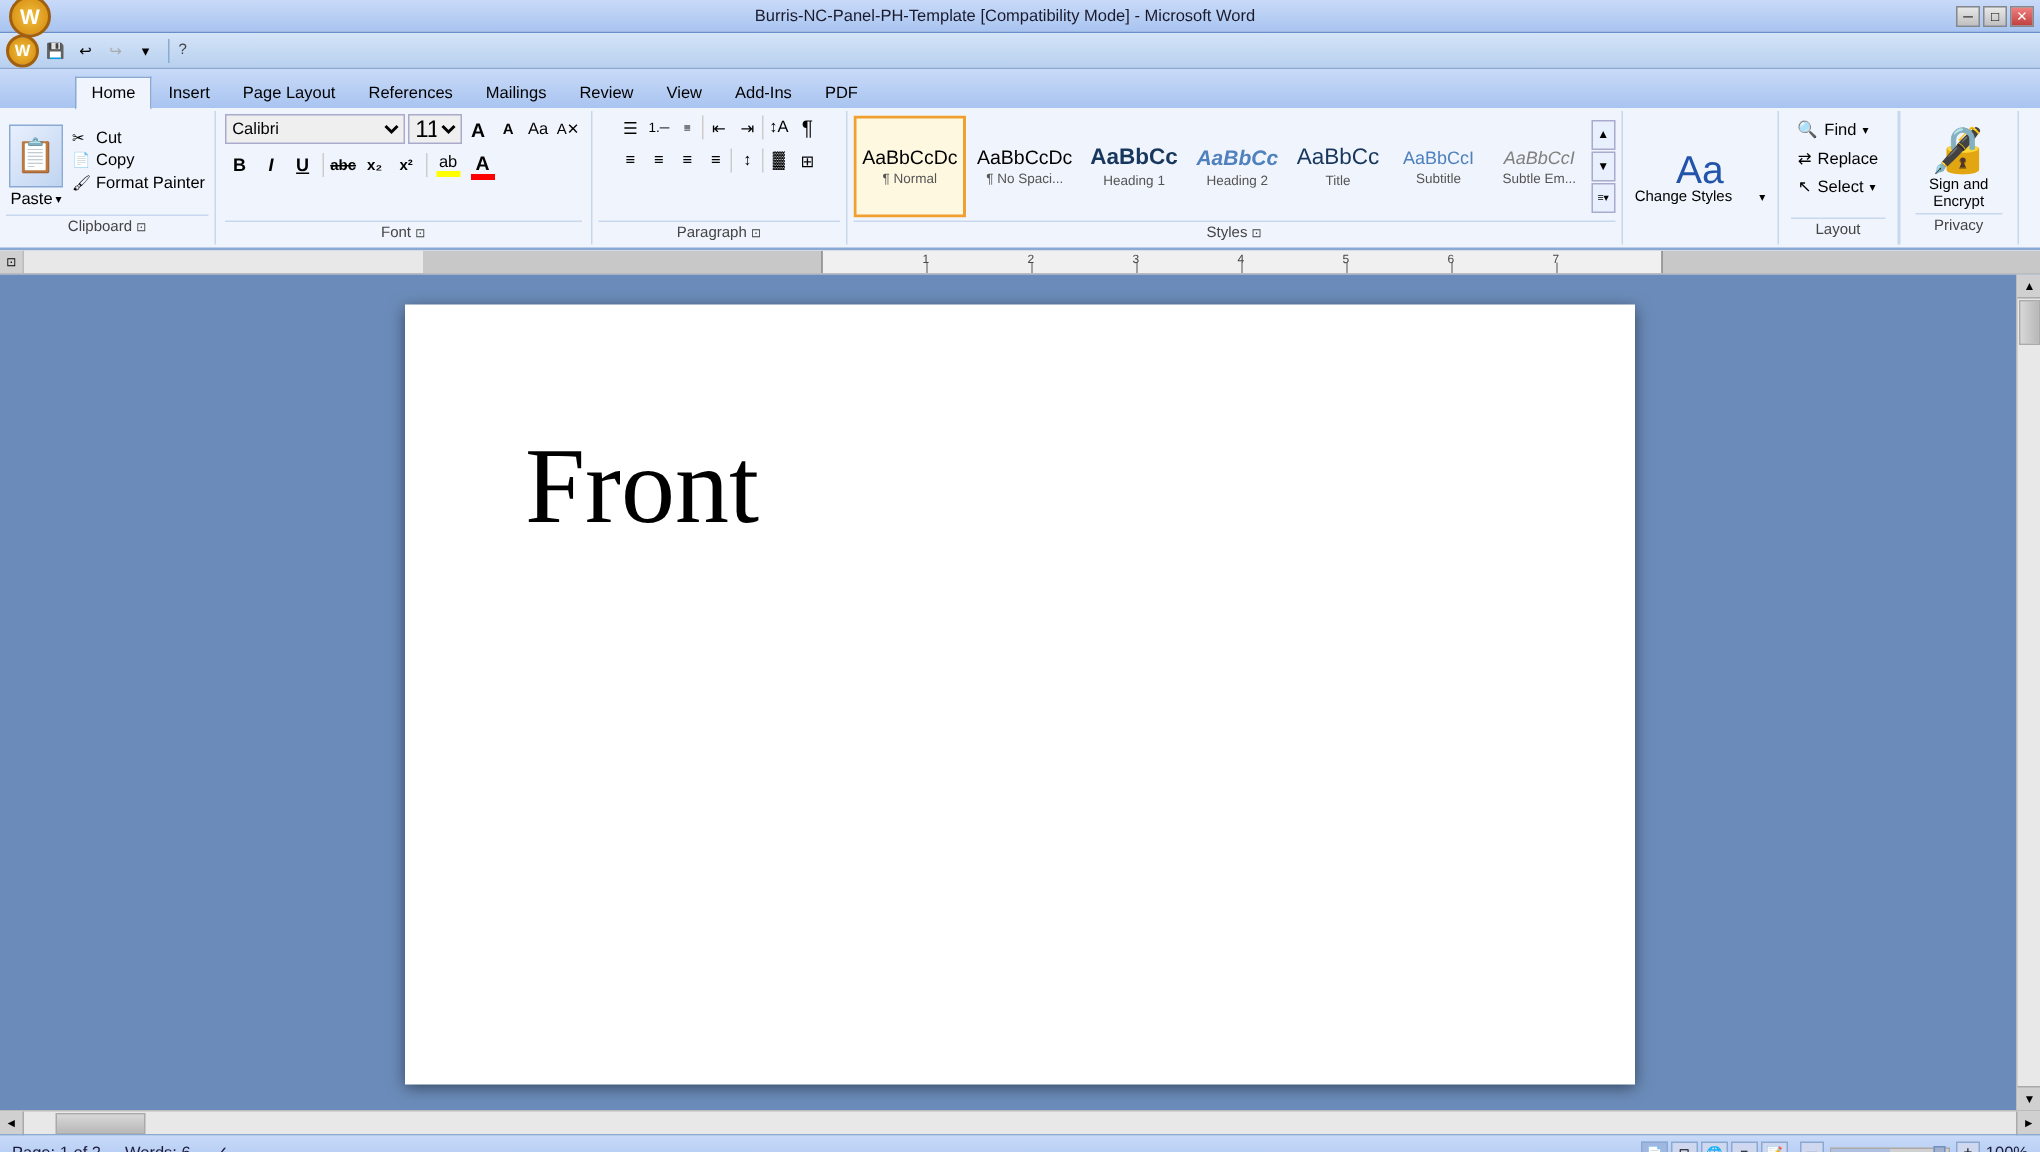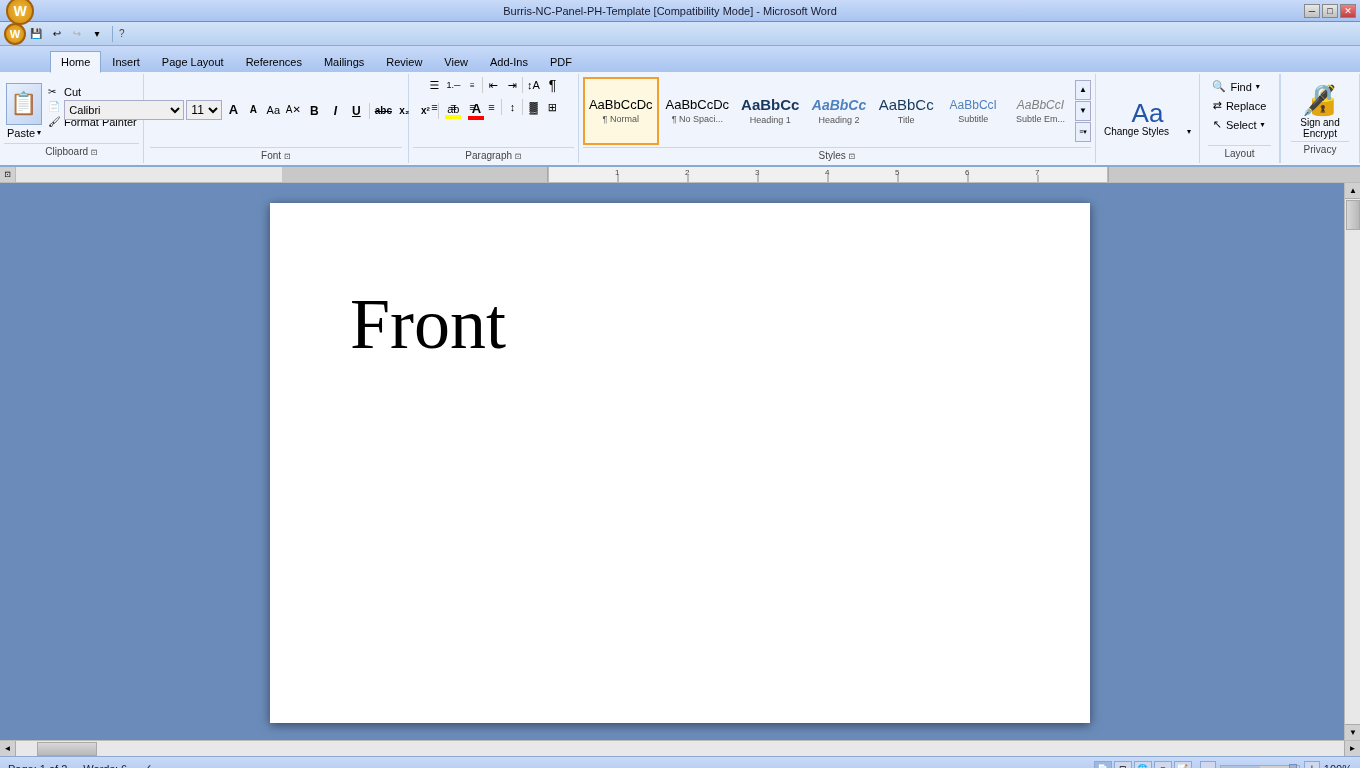--- a/index.html
+++ b/index.html
@@ -30,21 +30,21 @@
     .ribbon-tab.active { background: #f0f4fc; border-top: 1px solid #8aaad4; border-left: 1px solid #8aaad4; border-right: 1px solid #8aaad4; border-bottom: 1px solid #f0f4fc; margin-bottom: -1px; z-index: 1; margin-left: 48px; }
 
     
     .ribbon { background: #f0f4fc; border-bottom: 2px solid #8aaad4; display: flex; align-items: stretch; padding: 2px 0; min-height: 95px; }
     .ribbon-group { display: flex; flex-direction: column; align-items: center; border-right: 1px solid #c8d8ec; padding: 2px 4px; min-width: fit-content; }
     .ribbon-group-label { font-size: 10px; color: #444; margin-top: 2px; padding-top: 2px; border-top: 1px solid #c8d8ec; width: 100%; text-align: center; }
     .small-btn { display: flex; align-items: center; gap: 2px; cursor: pointer; padding: 1px 2px; font-size: 11px; white-space: nowrap; }
     .small-icon { font-size: 10px; width: 14px; }
     .font-row { display: flex; align-items: center; gap: 2px; margin-bottom: 2px; }
     .font-select { width: 120px; height: 20px; font-size: 11px; border: 1px solid #aac; }
-    .font-size-select { width: 36px; height: 20px; font-size: 12px; border: 1px solid #aac; }
+    .font-size-select { width: 36px; height: 20px; font-size: 16px; border: 1px solid #aac; }
     .icon-btn { width: 18px; height: 18px; display: flex; align-items: center; justify-content: center; cursor: pointer; border: 1px solid transparent; font-size: 11px; }
     .font-format-row { display: flex; align-items: center; gap: 1px; }
     .format-btn { width: 20px; height: 20px; display: flex; align-items: center; justify-content: center; cursor: pointer; border: 1px solid transparent; font-size: 12px; font-weight: bold; }
     .color-btn { display: flex; flex-direction: column; align-items: center; width: 22px; cursor: pointer; }
     .color-strip { height: 4px; width: 16px; }
     .para-row { display: flex; align-items: center; gap: 1px; margin-bottom: 2px; }
     .style-item { display: flex; flex-direction: column; align-items: center; padding: 2px 4px; cursor: pointer; border: 1px solid transparent; width: 76px; height: 68px; justify-content: center; }
     .style-item.active { border: 2px solid #f0a030; background: #fff8e0; }
     .style-name { font-size: 9px; color: #555; margin-top: 2px; text-align: center; }
     .styles-scroll-btn { width: 16px; height: 20px; display: flex; align-items: center; justify-content: center; cursor: pointer; border: 1px solid #aac; background: #e8f0fe; font-size: 8px; }
@@ -132,21 +132,21 @@
           </div>
         </div>
       </div>
       <div class="ribbon-group-label">
         <span>Clipboard</span> <span style="font-size:8px;cursor:pointer;">⊡</span>
       </div>
     </div>
   </div>
 
   <div class="ribbon-group" style="padding:2px 6px;min-width:180px;">
-    <div style="display:flex;flex-direction:row;gap:2px;flex:1;">
+    <div style="display:flex;flex-direction:column;gap:2px;flex:1;">
       <div class="font-row">
         <select class="font-select">
           <option>Calibri</option>
         </select>
         <select class="font-size-select">
           <option>11</option>
         </select>
         <div class="icon-btn" style="font-size:13px;font-weight:bold;">A</div>
         <div class="icon-btn" style="font-size:10px;font-weight:bold;">A</div>
         <div class="icon-btn">Aa</div>

